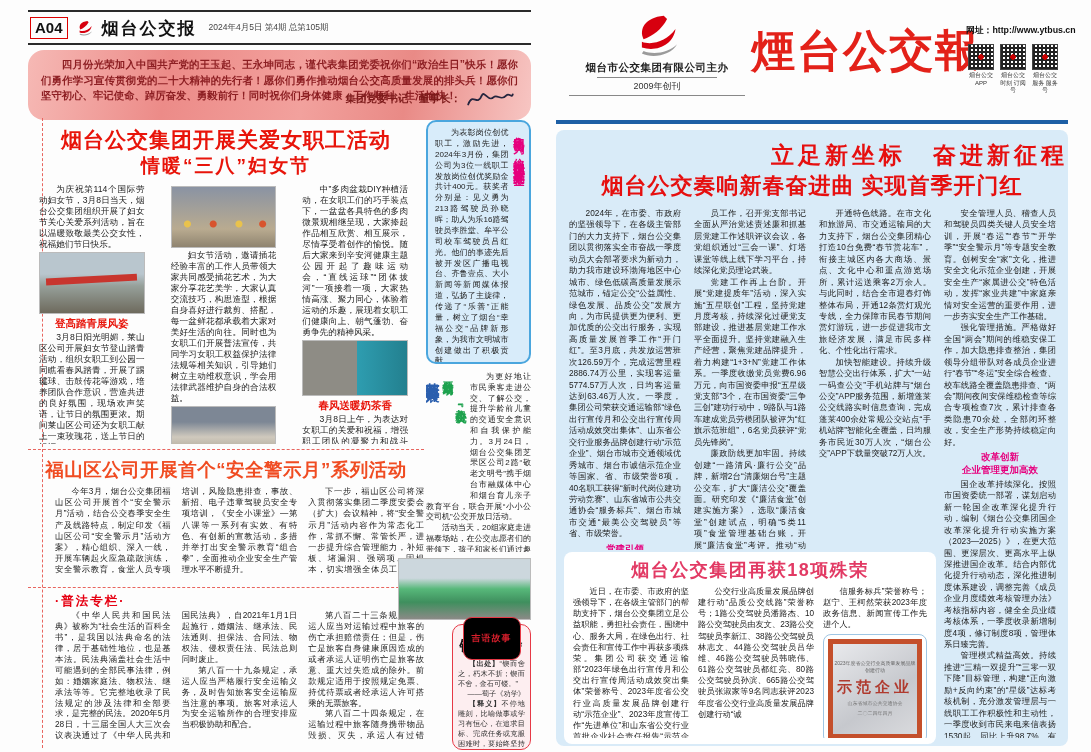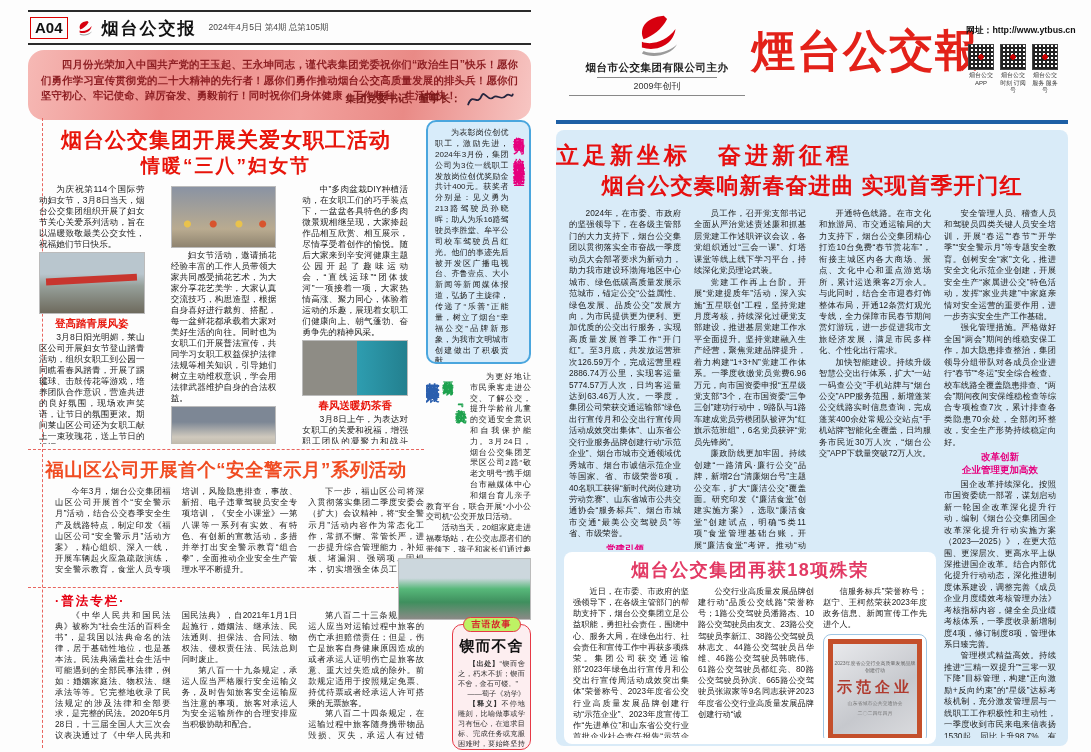--- a/index.html
+++ b/index.html
@@ -64,23 +64,23 @@
   .zhifu-titles { float:left; width:44px; height:128px; display:flex; gap:2px; }
   .vt-blue { font-size:14px; font-weight:900; color:#2b5fae; letter-spacing:1px; }
   .vt-green { font-size:11px; font-weight:900; color:#1ea24e; letter-spacing:0.5px; }
   .vt-green2 { margin-top:28px; }
   .zhifu p { text-indent:2em; text-align:justify; color:#222; }
 
   .bus-photo { top:550px; left:370px; width:133px; height:62px; }
 
   .idiom-box { top:618px; left:424px; width:79px; height:126px; border:1.8px solid #e63946;
     border-radius:10px; background:#fdeef0; padding:9px 5px 3px; overflow:visible; }
-  .idiom-tag { position:absolute; top:-8px; left:50%; transform:translateX(-50%); background:#bef264;
+  .idiom-tag { position:absolute; top:-8px; left:50%; transform:translateX(-50%); background:#000000;
     border:1.5px solid #e63946; border-radius:9px; color:#d61f2c; font-size:9px; font-weight:900;
-    padding:0 8px; white-space:nowrap; letter-spacing:1px; }
+    padding:14px 8px; white-space:nowrap; letter-spacing:1px; }
   .idiom-title { text-align:center; font-size:15px; font-weight:900; color:#111; margin:3px 0 3px; letter-spacing:1px; }
   .idiom-text { font-size:7.2px; line-height:1.38; color:#333; text-align:justify; overflow:hidden; height:90px; }
   .idiom-text .attr { text-align:right; text-indent:0; }
   .idiom-text p { text-indent:1.5em; }
 
   
   #right { left:556px; top:6px; width:512px; height:742px; }
   .mast-left { left:8px; top:8px; width:186px; text-align:center; }
   .mast-left .pub { font-size:10.5px; font-weight:bold; color:#222; margin-top:1px; letter-spacing:0.5px; }
   .mline { border-top:1px solid #888; margin:2px auto; }
@@ -92,21 +92,21 @@
   .website { left:410px; top:19px; width:102px; font-size:8.8px; font-weight:bold; color:#111; white-space:nowrap; }
   .qrrow { left:412px; top:38px; display:flex; gap:6px; }
   .qr { width:26px; height:26px; border:1px solid #444; background:
     radial-gradient(circle at 50% 50%, #c00 2.5px, transparent 3px),
     repeating-linear-gradient(0deg,#222 0 2px,transparent 2px 4px),
     repeating-linear-gradient(90deg,#222 0 2px,#fff 2px 4px); }
   .qrcap { font-size:6px; line-height:1.25; text-align:center; color:#333; margin-top:2px; width:26px; }
   .blue-rule { top:114px; left:0; width:512px; height:4px; background:#1d5fa5; }
 
   .main-box { top:124px; left:0; width:512px; height:616px; background:#d9ebf8; border-radius:8px; overflow:hidden; }
-  .mh1 { position:absolute; top:10px; left:0; width:100%; text-align:left; font-size:23px; font-weight:900; color:#e60f0f; letter-spacing:4px; }
+  .mh1 { position:absolute; top:10px; left:0; width:100%; text-align:right; font-size:23px; font-weight:900; color:#e60f0f; letter-spacing:4px; }
   .mh2 { position:absolute; top:41px; left:0; width:100%; text-align:center; font-size:22px; font-weight:900; color:#e60f0f; letter-spacing:1px; }
   .mcols { position:absolute; top:78px; left:13px; width:487px; display:flex; gap:13px; }
   .mcol { width:112px; font-size:8.3px; line-height:1.38; overflow:hidden; }
   .mcol.short { height:342px; }
   .mcol.tall { height:530px; }
   .mcol p { text-indent:2em; text-align:justify; color:#1c1c1c; }
   .shd { text-align:center; color:#e6007e; font-weight:900; font-size:9.5px; line-height:1.3; margin:3px 0; }
 
   .awards-box { top:546px; left:8px; width:372px; height:192px; background:#fff; border-radius:8px; padding:5px 9px; }
   .awh { text-align:center; font-size:18px; font-weight:900; color:#e23a64; letter-spacing:1.5px; margin:1px 0 4px; }

